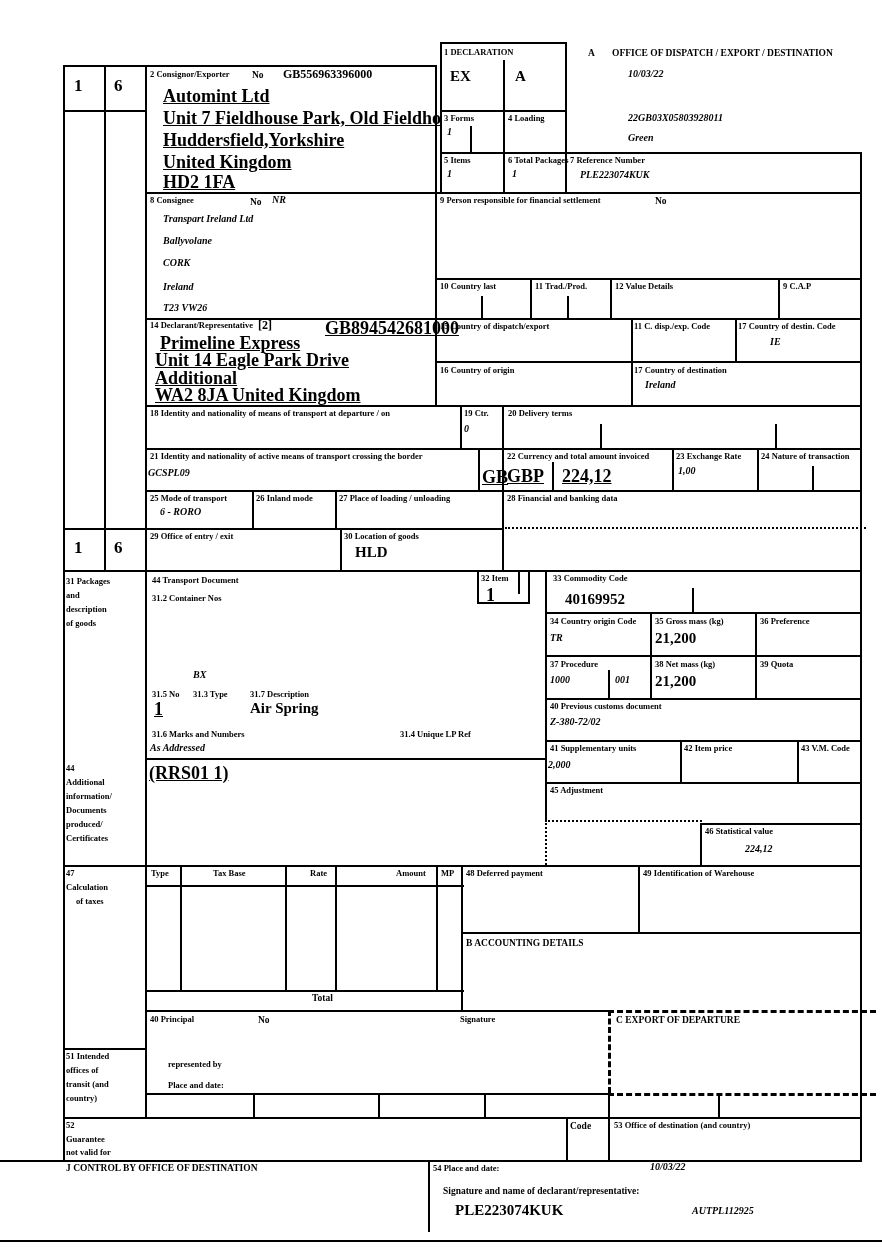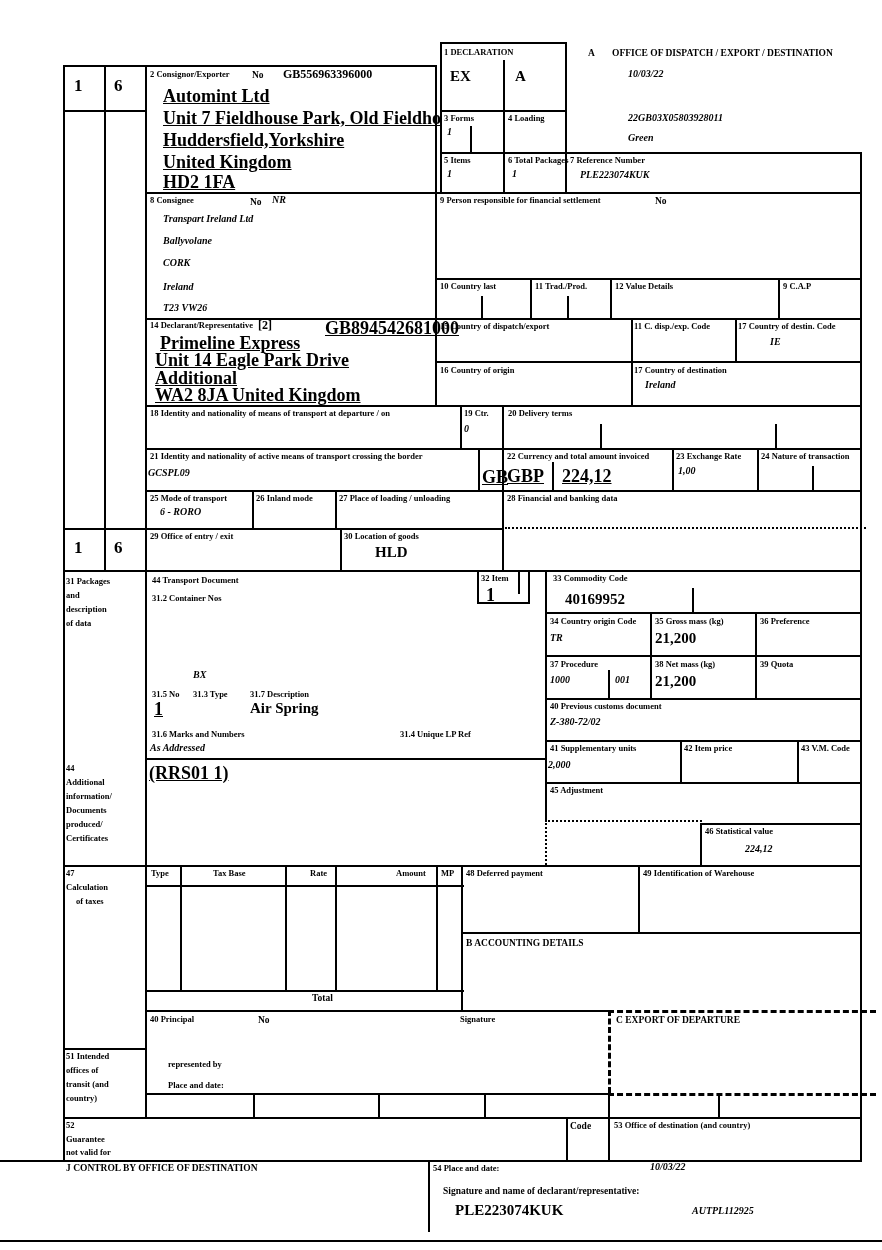--- a/index.html
+++ b/index.html
@@ -101,26 +101,26 @@
   <span class="v" style="left:678px;top:465px">1,00</span>
   <span class="l" style="left:761px;top:452px">24 Nature of transaction</span>
 
   <span class="l" style="left:150px;top:494px">25 Mode of transport</span>
   <span class="v" style="left:160px;top:506px">6 - RORO</span>
   <span class="l" style="left:256px;top:494px">26 Inland mode</span>
   <span class="l" style="left:339px;top:494px">27 Place of loading / unloading</span>
   <span class="l" style="left:507px;top:494px">28 Financial and banking data</span>
   <span class="l" style="left:150px;top:532px">29 Office of entry / exit</span>
   <span class="l" style="left:344px;top:532px">30 Location of goods</span>
-  <span class="v15" style="left:375px;top:544px">HLD</span>
+  <span class="v15" style="left:355px;top:544px">HLD</span>
 
   <span class="l" style="left:66px;top:577px">31 Packages</span>
   <span class="l" style="left:66px;top:591px">and</span>
   <span class="l" style="left:66px;top:605px">description</span>
-  <span class="l" style="left:66px;top:619px">of data</span>
+  <span class="l" style="left:66px;top:619px">of goods</span>
 
   <span class="l" style="left:152px;top:576px">44 Transport Document</span>
   <span class="l" style="left:152px;top:594px">31.2 Container Nos</span>
   <span class="l" style="left:481px;top:574px">32 Item</span>
   <span class="v13" style="left:486px;top:585px">1</span>
   <span class="l" style="left:553px;top:574px">33 Commodity Code</span>
   <span class="v15" style="left:565px;top:591px">40169952</span>
   <span class="l" style="left:550px;top:617px">34 Country origin Code</span>
   <span class="v" style="left:550px;top:632px">TR</span>
   <span class="l" style="left:655px;top:617px">35 Gross mass (kg)</span>

